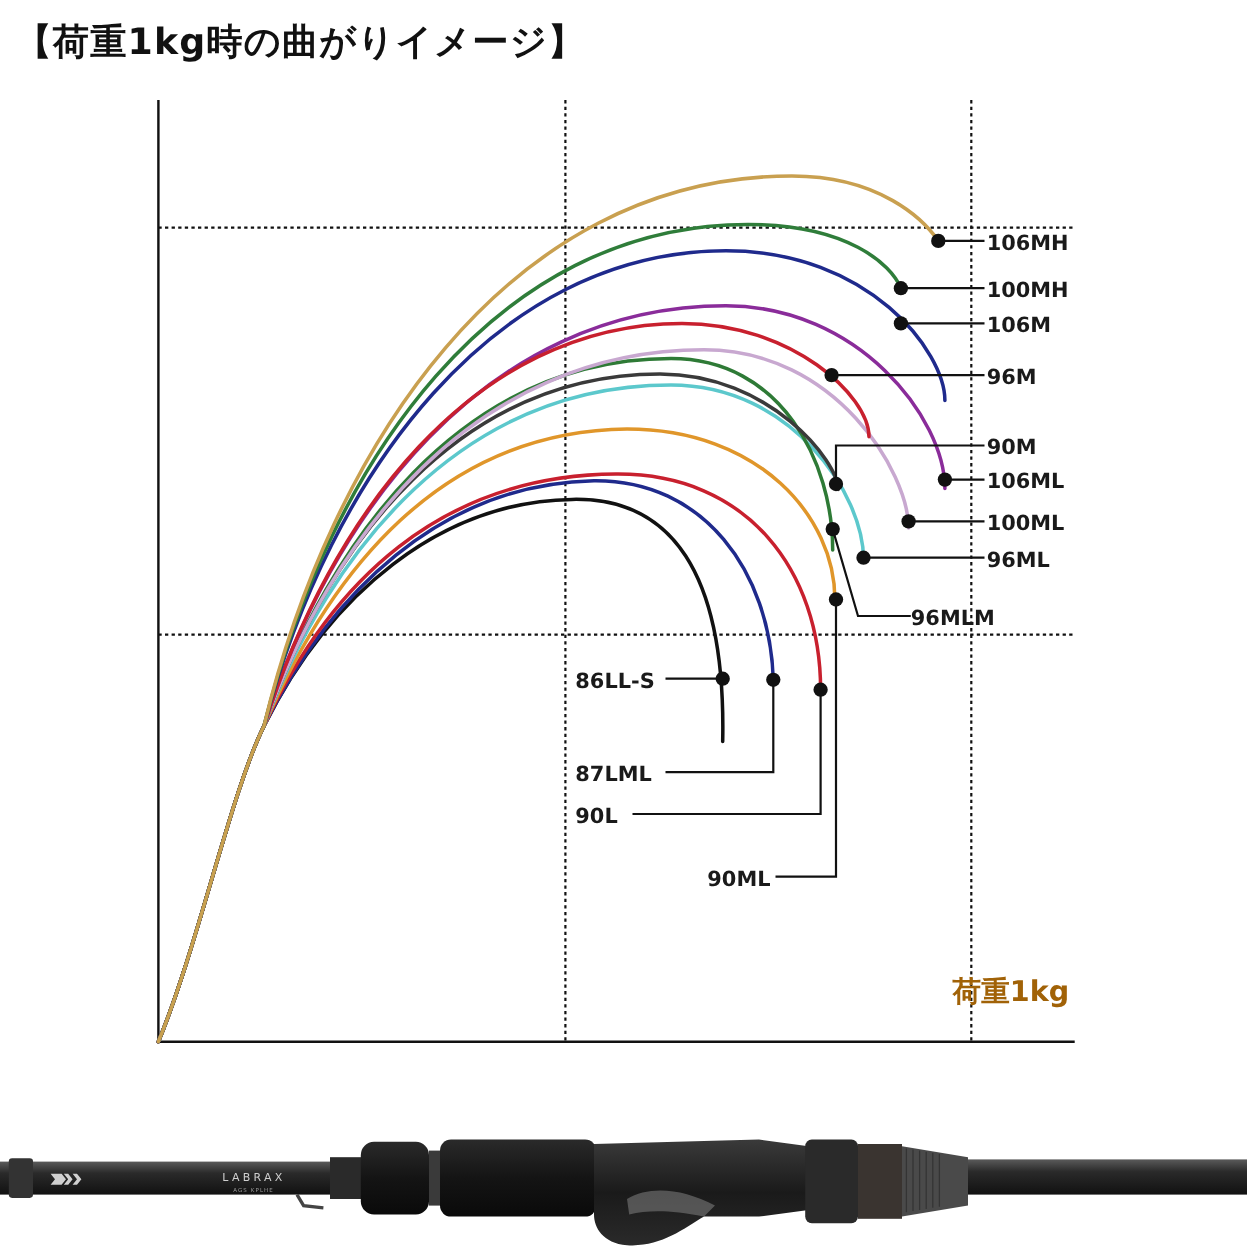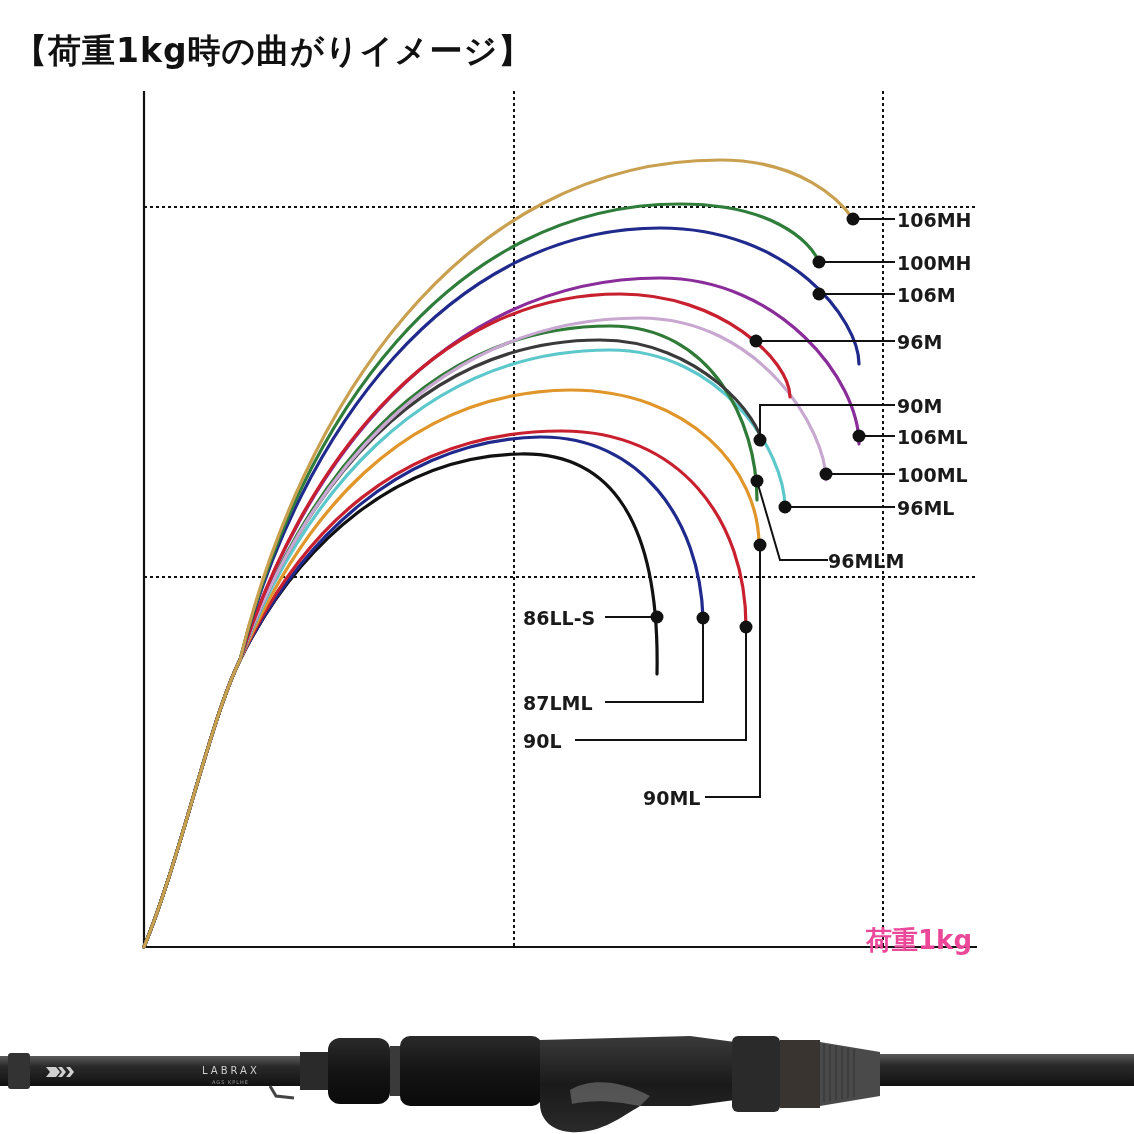--- a/index.html
+++ b/index.html
@@ -1,20 +1,20 @@
 <!DOCTYPE html>
 <html><head>
 <meta charset="utf-8">
 <style>
   html, body { margin: 0; padding: 0; background: #ffffff; }
   body { width: 1134px; height: 1134px; position: relative; overflow: hidden; font-family: "DejaVu Sans", sans-serif; }
-  .title { position: absolute; left: 14px; top: 29px; font-size: 33px; font-weight: bold; color: #111; letter-spacing: 1px; font-family: "DejaVu Sans", sans-serif; white-space: nowrap; }
+  .title { position: absolute; left: 14px; top: 16px; font-size: 33px; font-weight: bold; color: #111; letter-spacing: 1px; font-family: "DejaVu Sans", sans-serif; white-space: nowrap; }
   svg.chart { position: absolute; left: 0; top: 0; }
   .lbl { font-family: "DejaVu Sans", sans-serif; font-weight: bold; font-size: 19px; fill: #1a1a1a; }
-  .xlabel { position: absolute; left: 866px; top: 923px; font-size: 26px; font-weight: bold; color: #ec4899; font-family: "DejaVu Sans", sans-serif; white-space: nowrap; }
+  .xlabel { position: absolute; left: 866px; top: 884px; font-size: 26px; font-weight: bold; color: #a16207; font-family: "DejaVu Sans", sans-serif; white-space: nowrap; }
   .rod { position: absolute; left: 0; top: 1020px; width: 1134px; height: 114px; }
 </style>
 </head>
 <body>
 
 <div class="title">【荷重1kg時の曲がりイメージ】</div>
 
 <svg class="chart" width="1134" height="1020" viewBox="0 0 1134 1020" xmlns="http://www.w3.org/2000/svg">
 
   <g stroke="#111" stroke-width="2" stroke-dasharray="3,3" fill="none">

